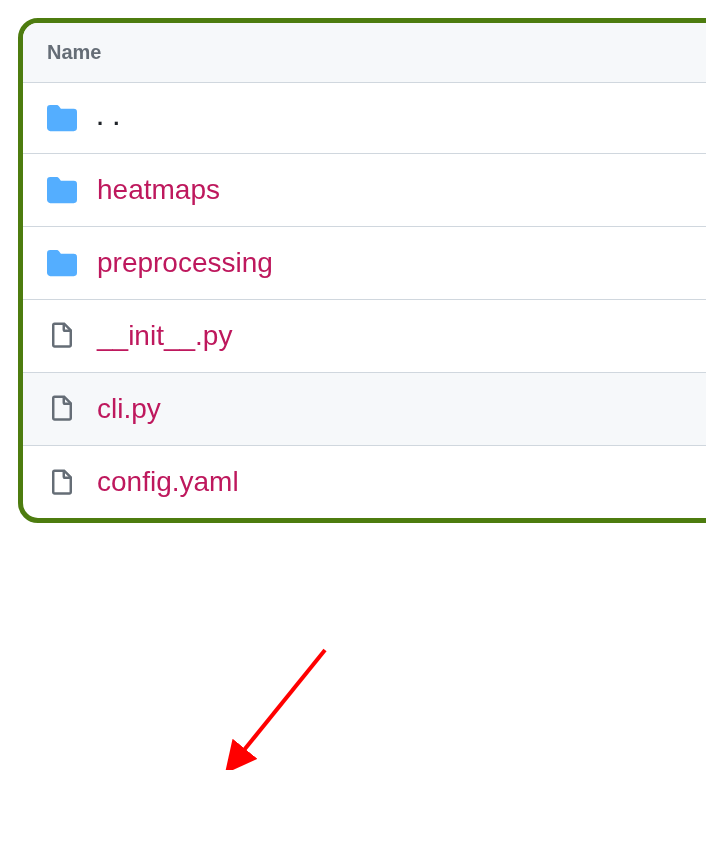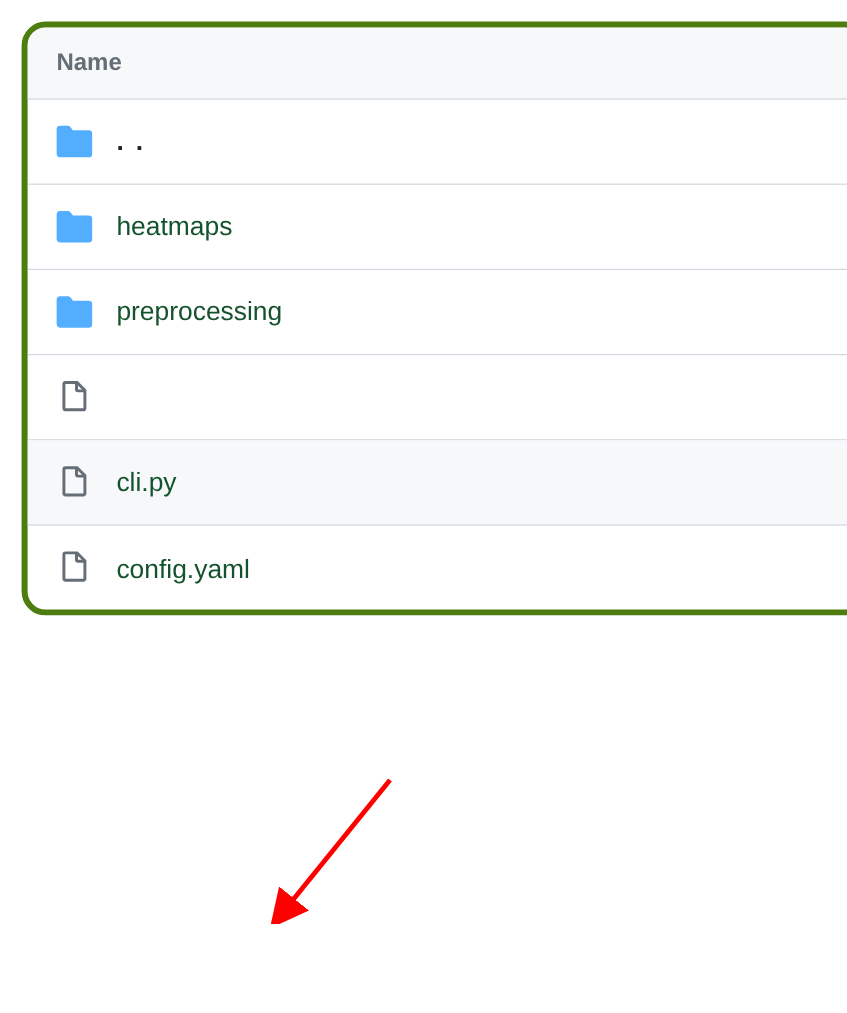--- a/index.html
+++ b/index.html
@@ -58,22 +58,22 @@
       height: 30px;
       fill: #54aeff;
     }
     .file-icon svg {
       width: 28px;
       height: 28px;
       fill: none;
       stroke: #656d76;
     }
     .file-name {
-      font-size: 22px;
-      color: #14532d;
+      font-size: 28px;
+      color: #be185d;
       font-weight: 400;
     }
     .parent-dots {
       font-size: 22px;
       color: #1f2328;
       font-weight: 600;
       letter-spacing: 2px;
     }
     .arrow-annotation {
       position: absolute;
@@ -116,20 +116,21 @@
     <span class="file-name">preprocessing</span>
   </div>
 
   <div class="file-row">
     <span class="icon-wrap file-icon">
       <svg viewBox="0 0 16 16" stroke-width="1.4">
           <path d="M3 1.75A.75.75 0 0 1 3.75 1h5.5l3.75 3.75v8.5a.75.75 0 0 1-.75.75h-8.5a.75.75 0 0 1-.75-.75V1.75Z"></path>
           <path d="M9 1v3.25a.75.75 0 0 0 .75.75H13"></path>
         </svg>
     </span>
+    <span class="file-name">__init__.py</span>
   </div>
 
 
   <div class="file-row hovered">
     <span class="icon-wrap file-icon">
       <svg viewBox="0 0 16 16" stroke-width="1.4">
           <path d="M3 1.75A.75.75 0 0 1 3.75 1h5.5l3.75 3.75v8.5a.75.75 0 0 1-.75.75h-8.5a.75.75 0 0 1-.75-.75V1.75Z"></path>
           <path d="M9 1v3.25a.75.75 0 0 0 .75.75H13"></path>
         </svg>
     </span>

